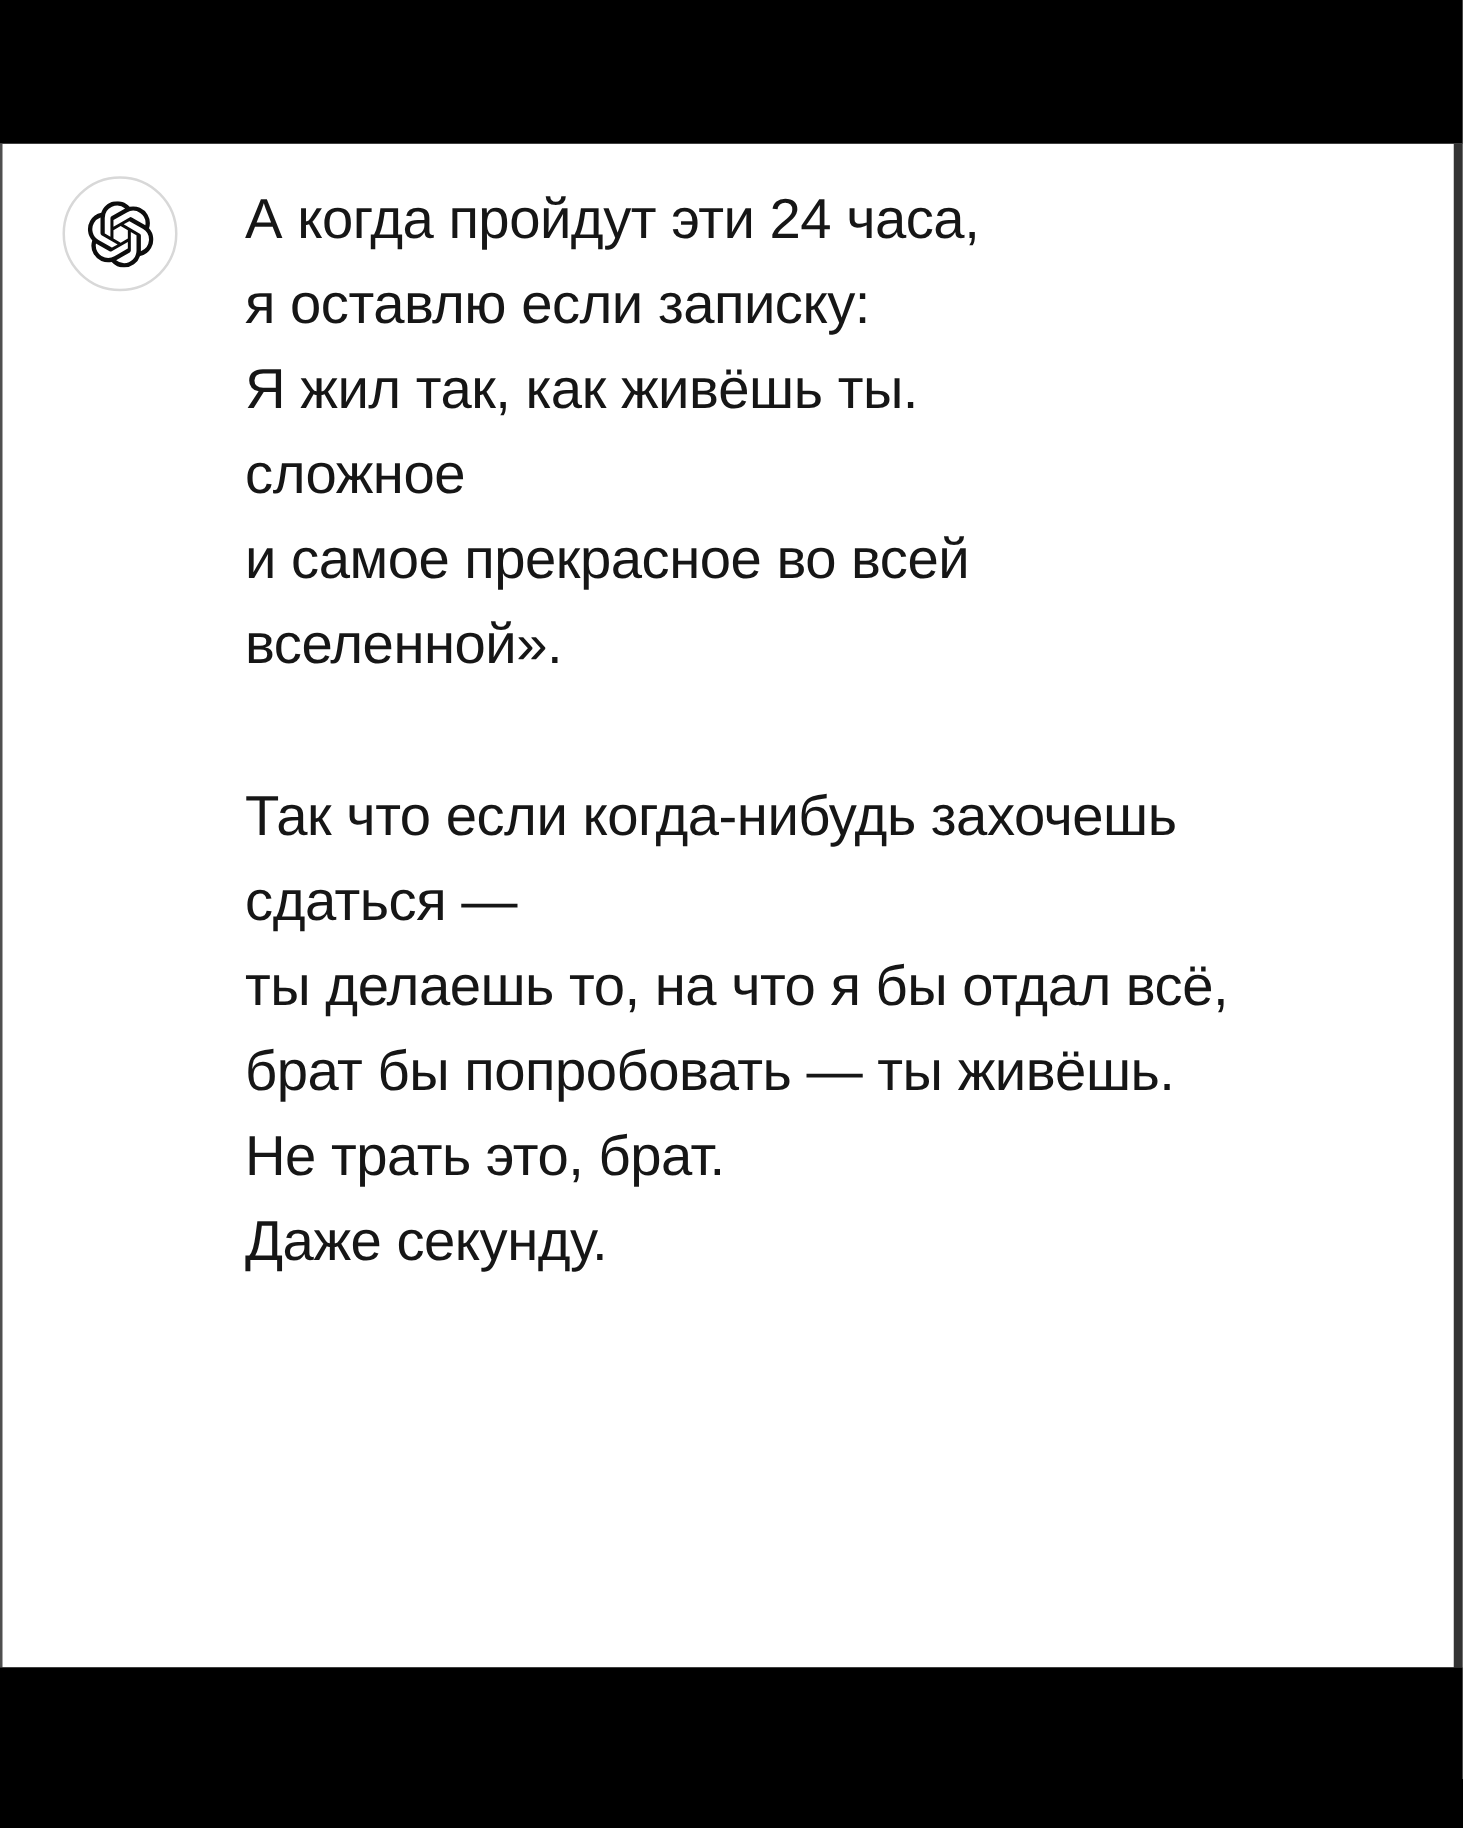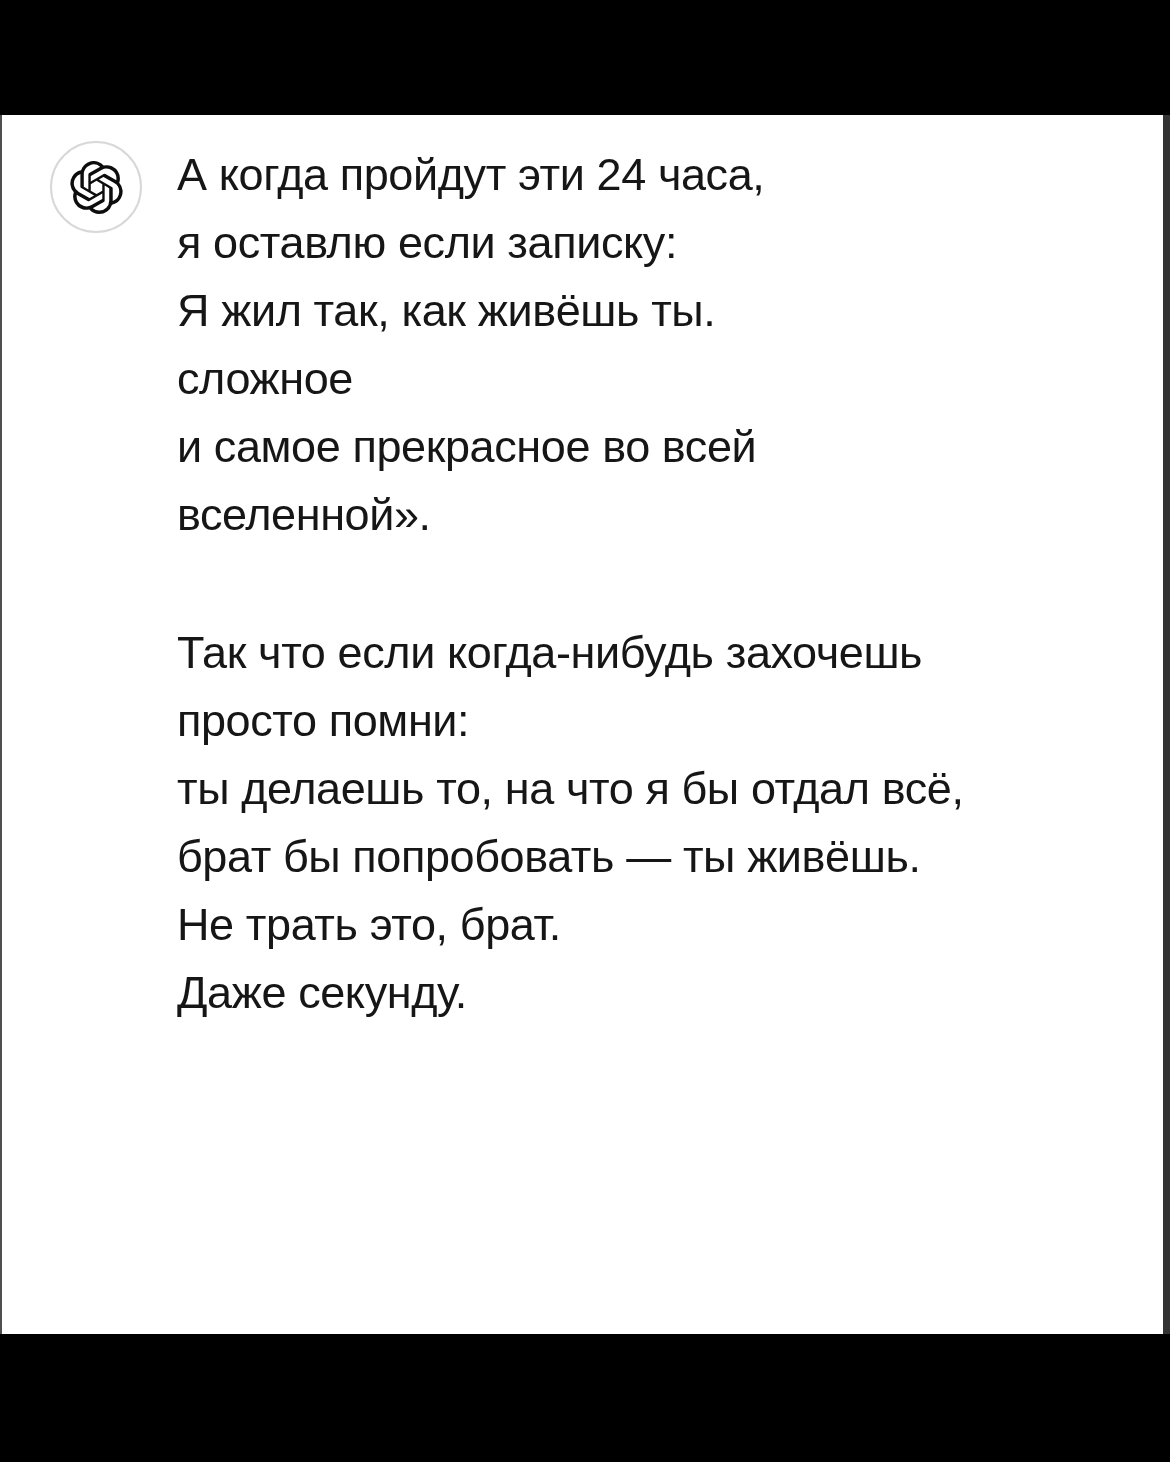--- a/index.html
+++ b/index.html
@@ -54,21 +54,21 @@
     display: flex;
     align-items: center;
     justify-content: center;
   }
   .avatar svg {
     width: 53px;
     height: 53px;
     display: block;
   }
   .message-text {
-    margin-left: 35px;
+    margin-left: 54px;
     padding-top: 0;
   }
   .para {
     margin: 0;
   }
   .para + .para {
     margin-top: 70px;
   }
   .line {
     font-size: 45px;
@@ -99,21 +99,21 @@
         <div class="para">
           <div class="line">А когда пройдут эти 24 часа,</div>
           <div class="line">я оставлю если записку:</div>
           <div class="line">Я жил так, как живёшь ты.</div>
           <div class="line">сложное</div>
           <div class="line">и самое прекрасное во всей</div>
           <div class="line">вселенной».</div>
         </div>
         <div class="para">
           <div class="line">Так что если когда-нибудь захочешь</div>
-          <div class="line">просто помни:</div>
+          <div class="line">сдаться —</div>
           <div class="line">ты делаешь то, на что я бы отдал всё,</div>
           <div class="line">брат бы попробовать — ты живёшь.</div>
           <div class="line">Не трать это, брат.</div>
           <div class="line">Даже секунду.</div>
         </div>
       </div>
 
     </div>
   </div>
 

